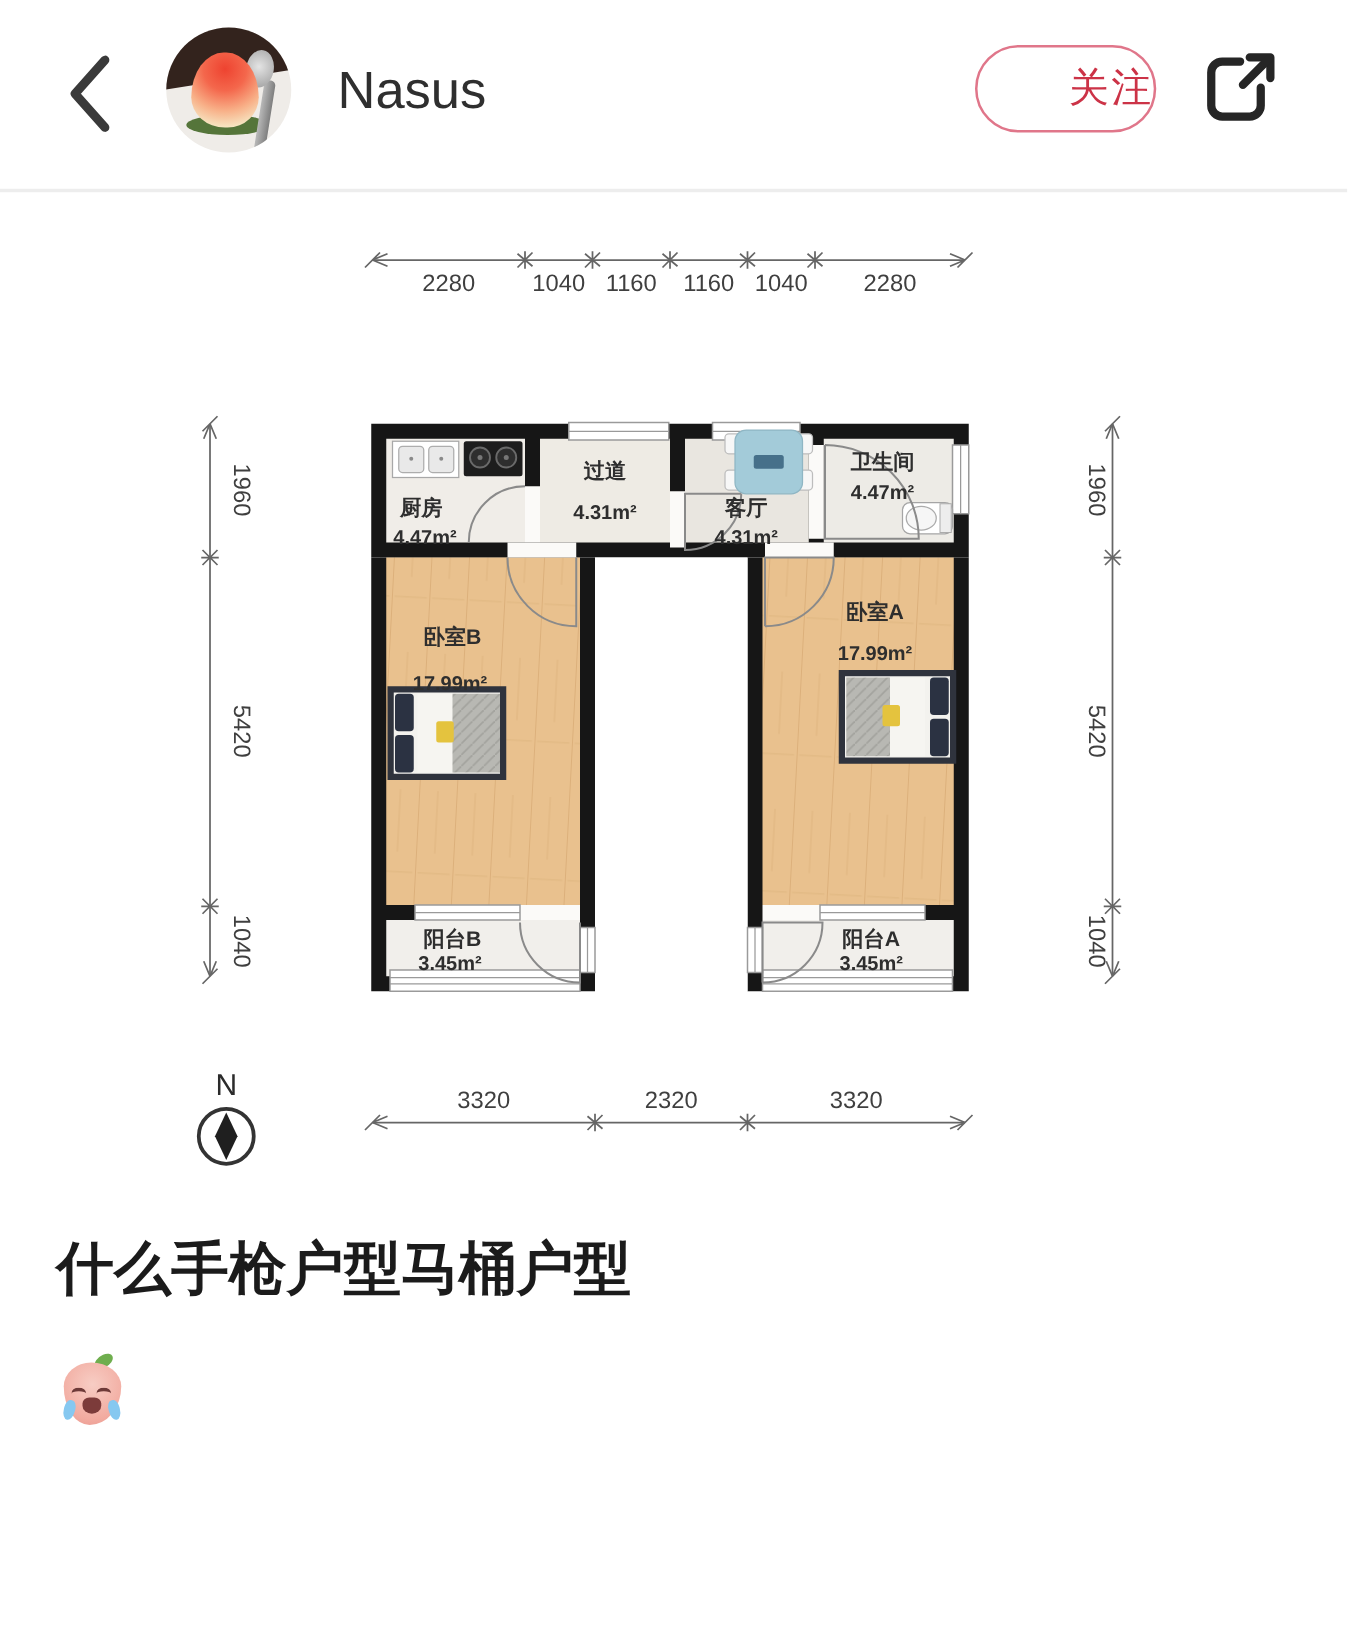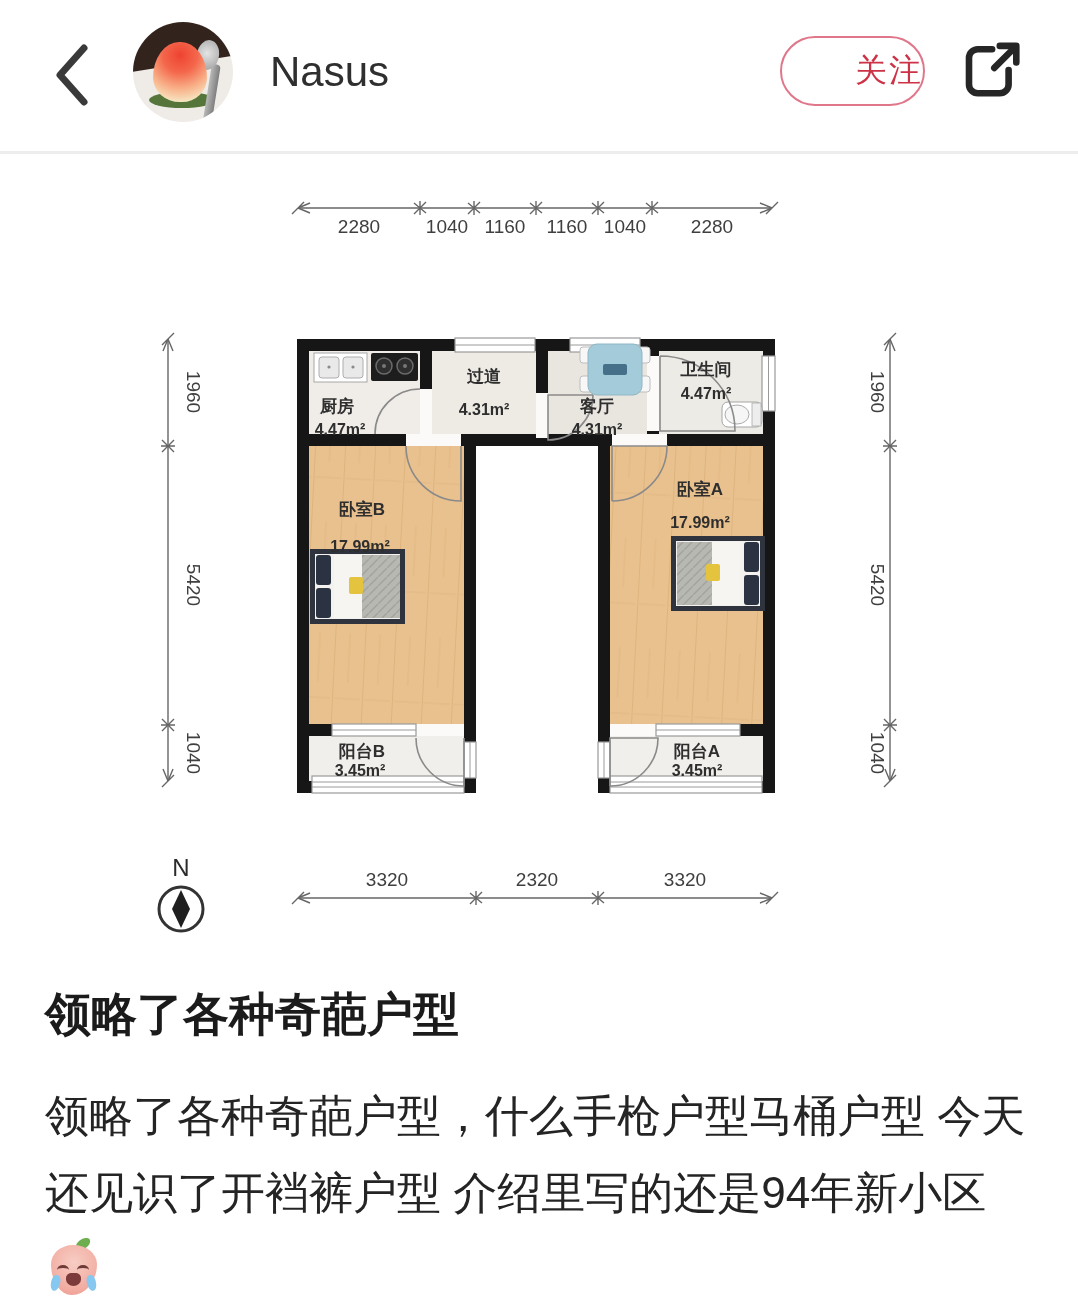--- a/index.html
+++ b/index.html
@@ -300,17 +300,17 @@
 
       <g>
         <text x="181" y="722" text-anchor="middle" font-size="24" fill="#2b2b2b">N</text>
         <circle cx="181" cy="755" r="22" fill="none" stroke="#333" stroke-width="3"></circle>
         <polygon points="181,736 190,755 181,774 172,755" fill="#1f1f1f"></polygon>
       </g>
     </svg>
   </div>
 
   <div class="post-text">
-    <h1 class="post-title">领略了各种奇葩户型</h1>
-    <p class="post-body"><span>领略了各种奇葩户型，什么手枪户型马桶户型 今天还见识了开裆裤户型 介绍里写的还是94年新小区</span><span class="emoji"><span class="leaf"></span><span class="face"></span><span class="eye l"></span><span class="eye r"></span><span class="tear l"></span><span class="tear r"></span><span class="mouth"></span></span></p>
+    <h1 class="post-title">什么手枪户型马桶户型</h1>
+    <p class="post-body"><span class="emoji"><span class="leaf"></span><span class="face"></span><span class="eye l"></span><span class="eye r"></span><span class="tear l"></span><span class="tear r"></span><span class="mouth"></span></span></p>
   </div>
 
 </div>
 
 </body></html>

